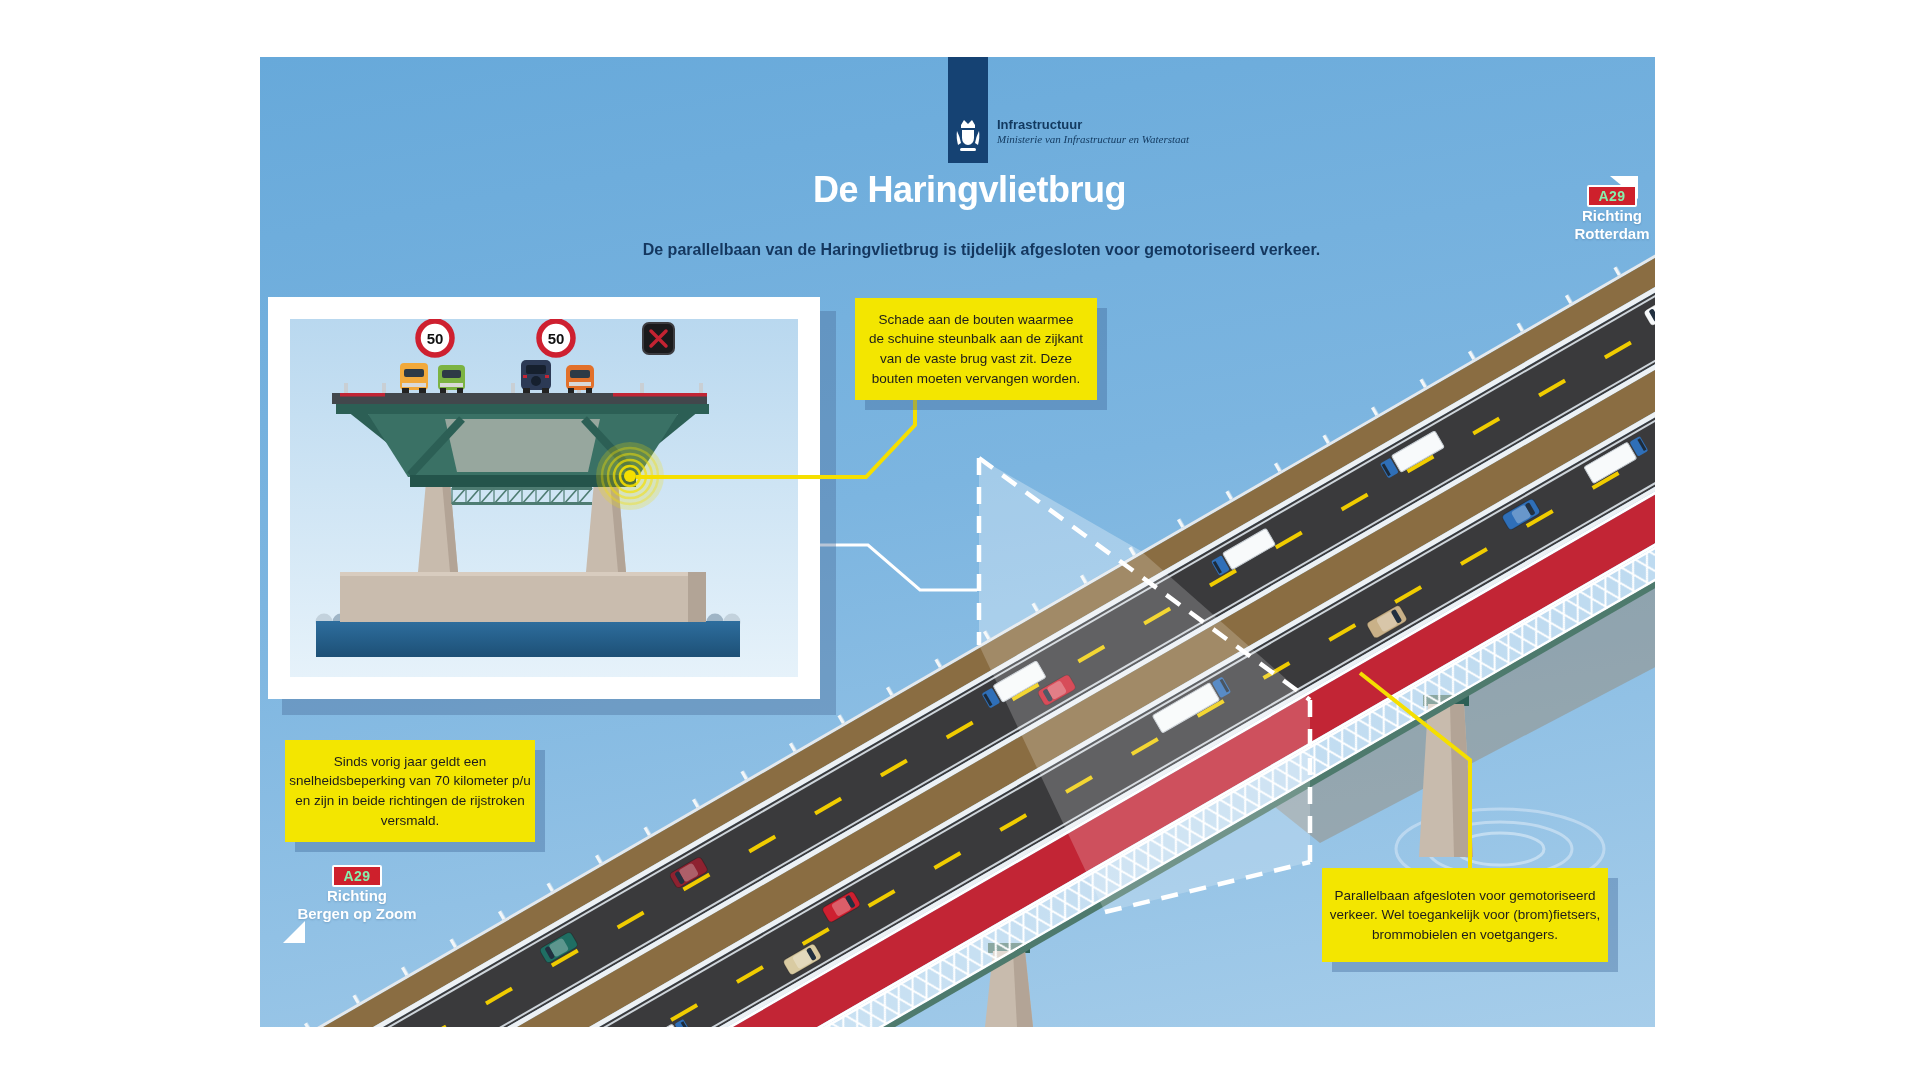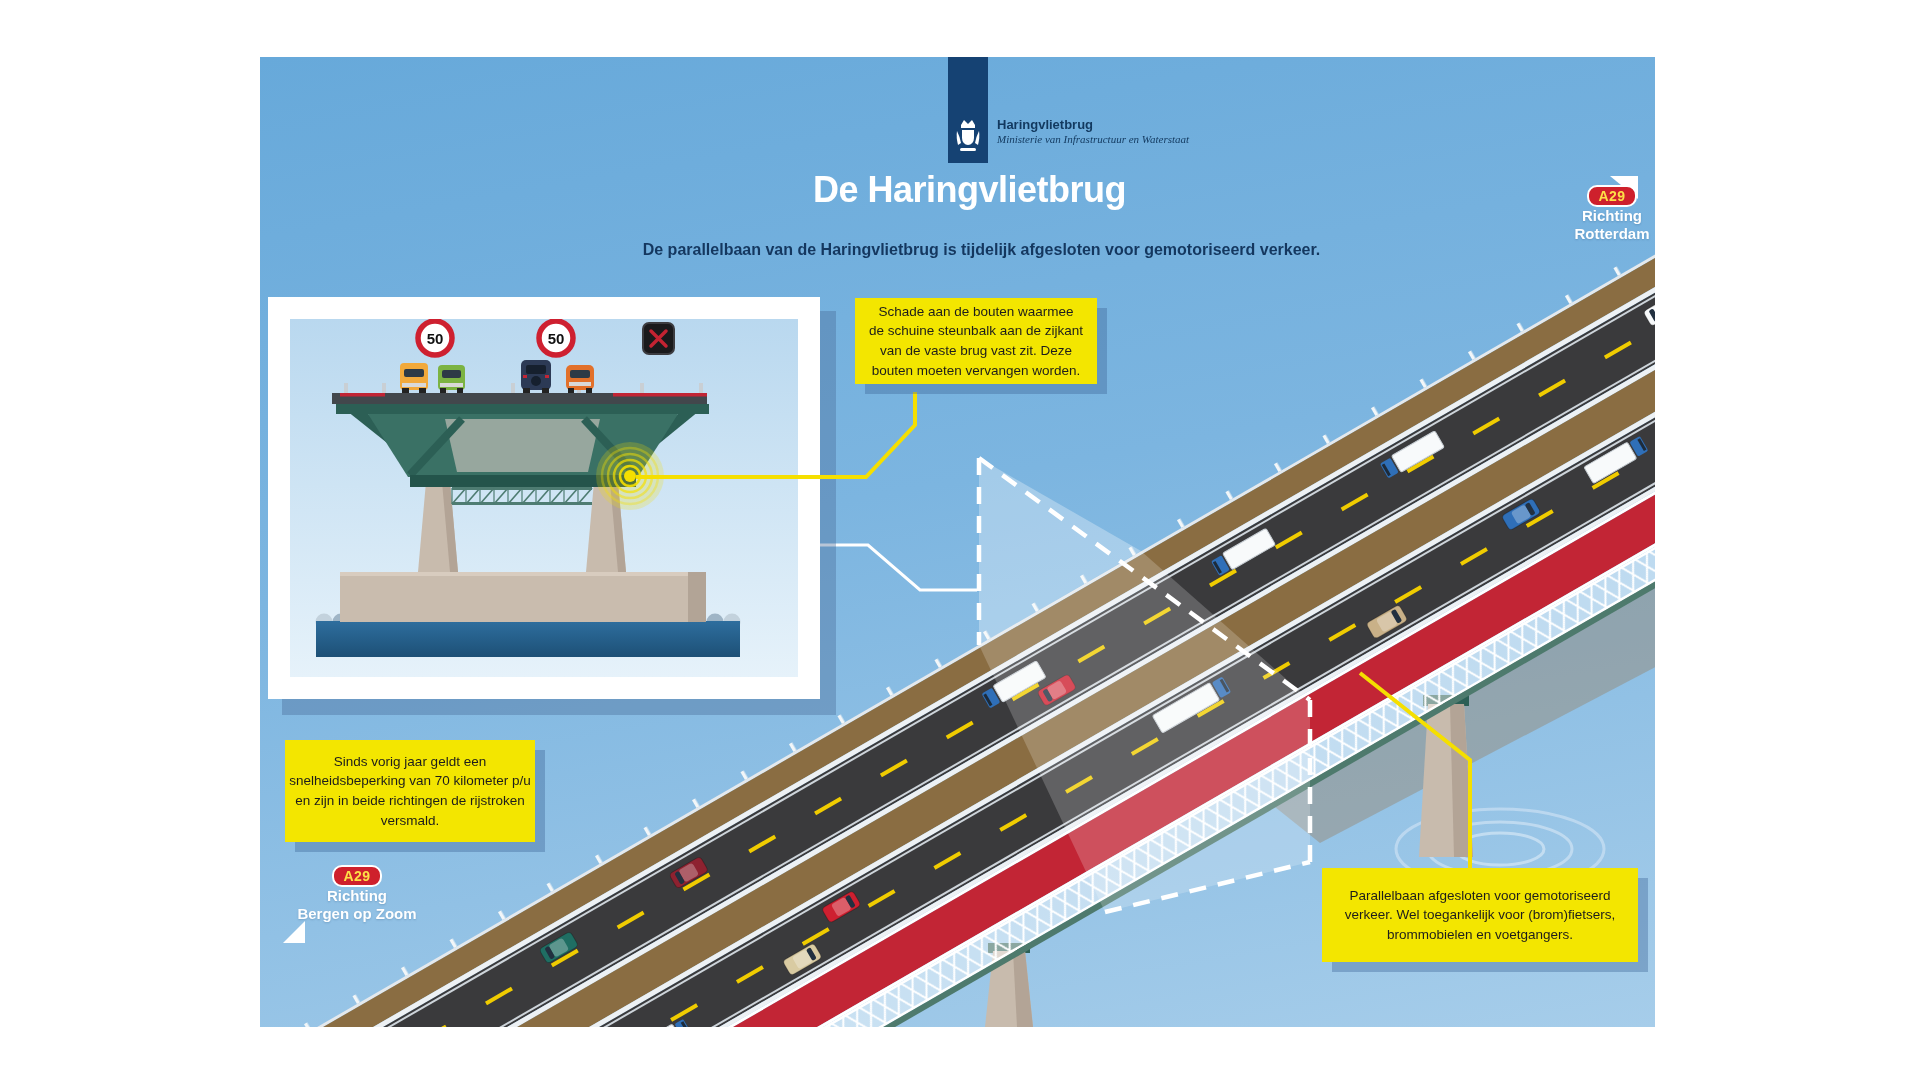--- a/index.html
+++ b/index.html
@@ -15,27 +15,27 @@
   .logo-org{font-size:13px;font-weight:bold;}
   .logo-ministry{font-size:11px;font-style:italic;font-family:"Liberation Serif",serif;}
   .title{position:absolute;left:12px;top:112px;width:100%;text-align:center;color:#ffffff;
          font-size:36px;font-weight:bold;letter-spacing:-0.5px;}
   .subtitle{position:absolute;left:0;top:184px;width:100%;text-align:center;color:#14375f;
             font-size:16px;font-weight:bold;margin-left:24px;}
   
   .callout{position:absolute;background:#f3e600;color:#1d1d1b;font-size:13.5px;line-height:1.45;
            text-align:center;display:flex;align-items:center;justify-content:center;
            box-shadow:10px 10px 0 rgba(60,100,150,0.38);white-space:pre-line;padding:4px;box-sizing:border-box;}
-  .callout.bolts{left:595px;top:241px;width:242px;height:86px;}
+  .callout.bolts{left:595px;top:241px;width:242px;height:102px;}
   .callout.speed{left:25px;top:683px;width:250px;height:102px;}
-  .callout.parallel{left:1062px;top:811px;width:316px;height:94px;}
+  .callout.parallel{left:1062px;top:811px;width:286px;height:94px;}
   
   .dir{position:absolute;text-align:center;color:#ffffff;font-weight:bold;}
-  .dir .badge{display:inline-block;background:#ce202c;color:#fde047;border:2px solid #ffffff;
-              border-radius:10px;font-size:14px;font-weight:bold;padding:1px 9px;letter-spacing:0.5px;}
+  .dir .badge{display:inline-block;background:#ce202c;color:#86efac;border:2px solid #ffffff;
+              border-radius:2px;font-size:14px;font-weight:bold;padding:1px 9px;letter-spacing:0.5px;}
   .dir .lbl{margin-top:0;font-size:15px;line-height:1.2;white-space:pre-line;
             text-shadow:0 1px 2px rgba(30,70,110,0.25);}
   .dir.rotterdam{left:1272px;top:128px;width:160px;}
   .dir.bergen{left:17px;top:808px;width:160px;}
 </style>
 </head>
 <body>
 
 <div class="stage">
   <div class="content">
@@ -369,21 +369,21 @@
         <g fill="#ffffff">
           <polygon points="6,8 9,3 13,7 17,3 20,8 20,11 6,11"></polygon>
           <path d="M7,13 h12 v8 a6,7 0 0 1 -6,7 a6,7 0 0 1 -6,-7 z"></path>
           <path d="M2,14 q3,6 4,12 l-3,2 q-2,-8 -1,-14 z"></path>
           <path d="M24,14 q-3,6 -4,12 l3,2 q2,-8 1,-14 z"></path>
           <rect x="5" y="31" width="16" height="3" rx="1.5"></rect>
         </g>
       </svg>
     </div>
     <div class="logo-text">
-      <div class="logo-org">Haringvlietbrug</div>
+      <div class="logo-org">Infrastructuur</div>
       <div class="logo-ministry">Ministerie van Infrastructuur en Waterstaat</div>
     </div>
     <div class="title">De Haringvlietbrug</div>
     <div class="subtitle">De parallelbaan van de Haringvlietbrug is tijdelijk afgesloten voor gemotoriseerd verkeer.</div>
 
     <div class="dir rotterdam">
       <span class="badge">A29</span>
       <div class="lbl">Richting
 Rotterdam</div>
     </div>

